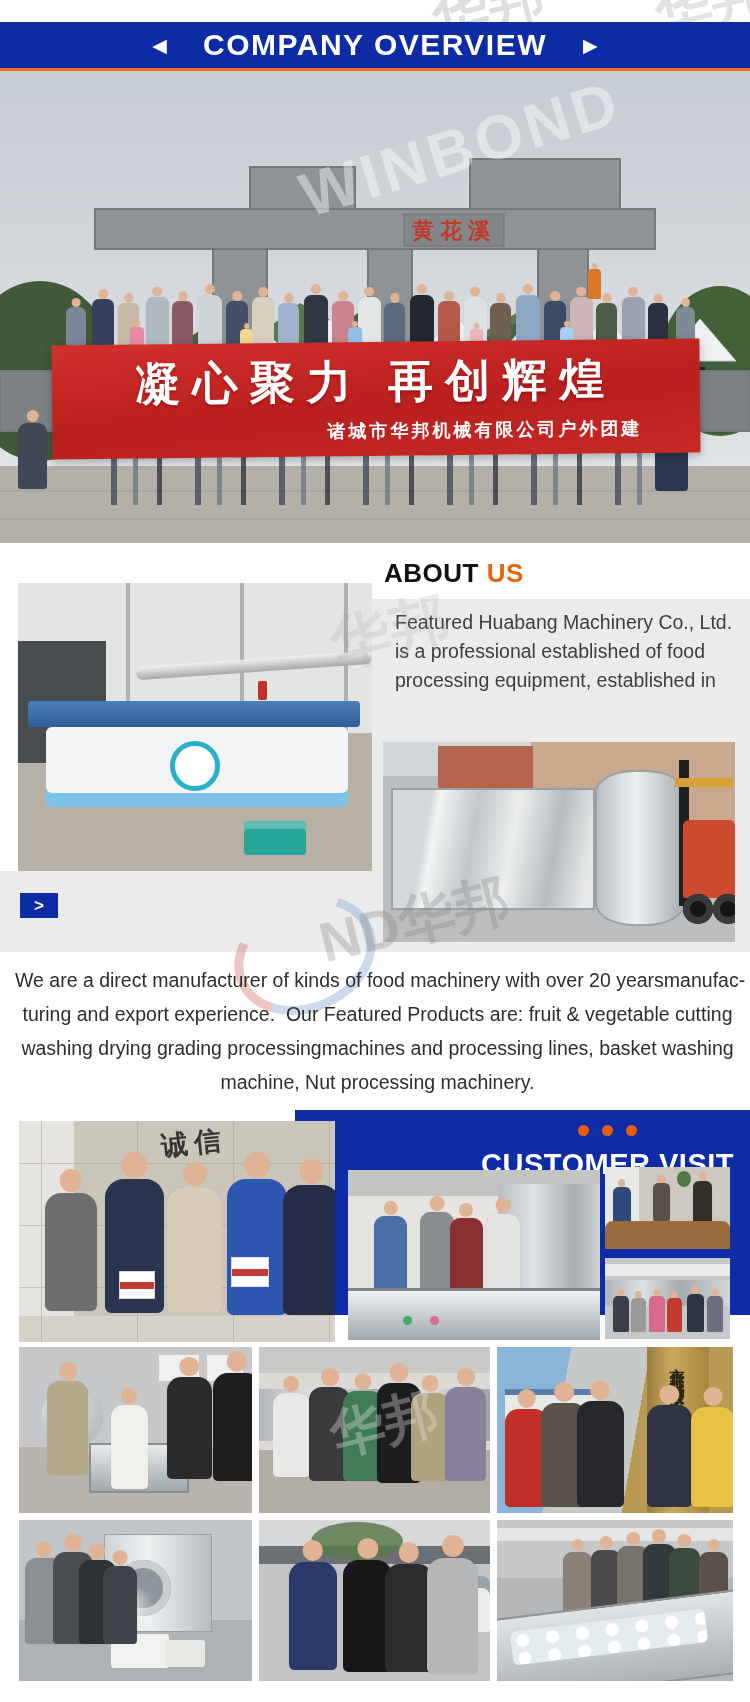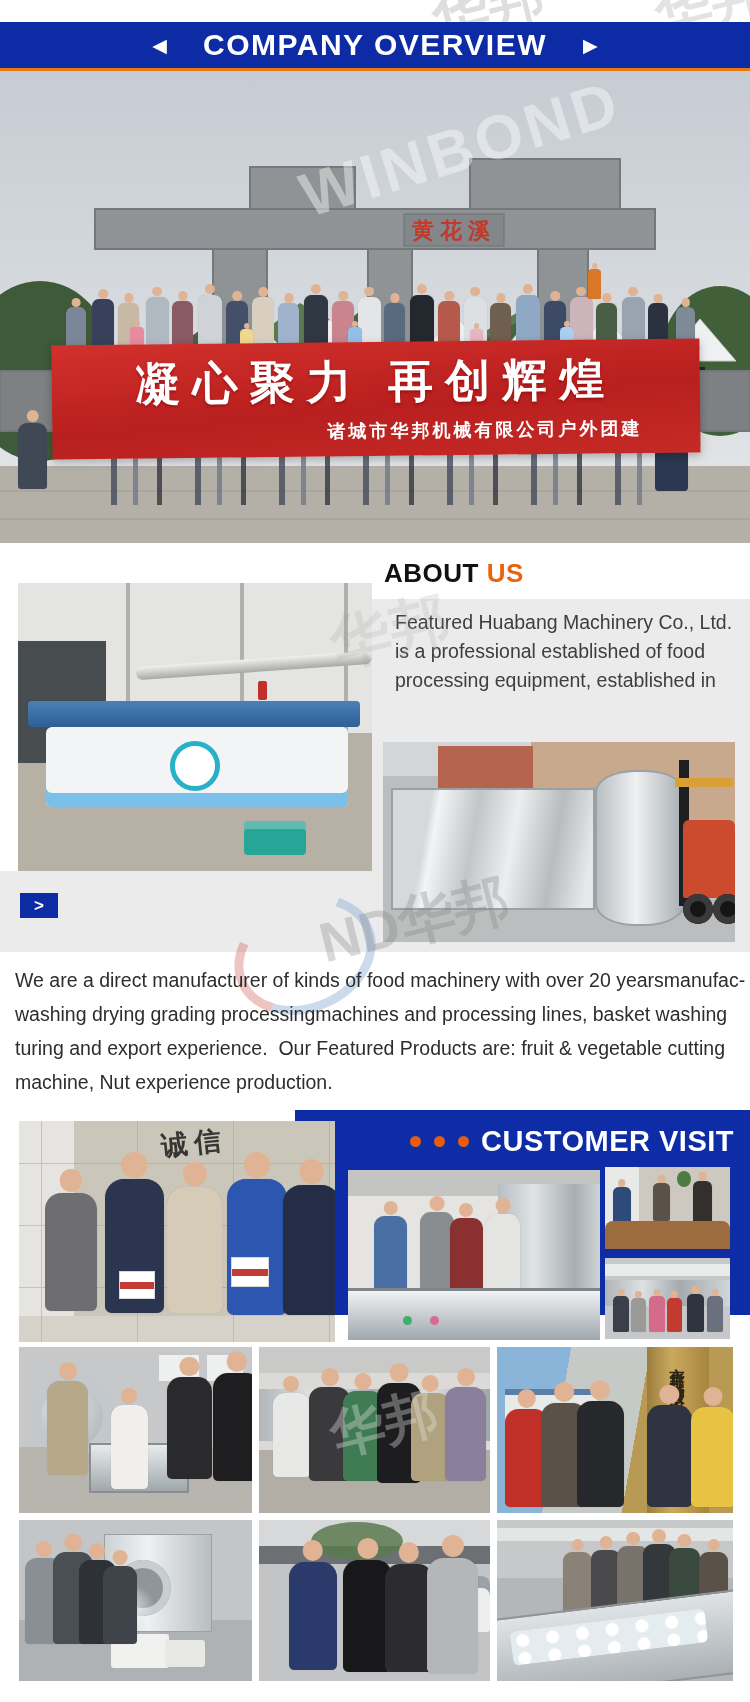--- a/index.html
+++ b/index.html
@@ -70,31 +70,31 @@
      border:2px solid #9aa0a3;}
   #ph-forklift .tank{position:absolute;left:212px;top:28px;width:86px;height:152px;border-radius:40px/22px;
      background:linear-gradient(90deg,#b9bec2,#eef1f2 45%,#a8aeb2);border:2px solid #9aa0a3;}
   #ph-forklift .mast{position:absolute;left:296px;top:18px;width:10px;height:146px;background:#1d1f21;}
   #ph-forklift .forkbody{position:absolute;left:300px;top:78px;width:52px;height:78px;background:#cc4a2e;border-radius:6px 6px 2px 2px;}
   #ph-forklift .roof{position:absolute;left:292px;top:36px;width:58px;height:9px;background:#d8a036;}
   #ph-forklift .wheel{position:absolute;width:30px;height:30px;border-radius:50%;background:#151515;box-shadow:inset 0 0 0 7px #3a3a3a;}
 
   
   #intro{left:15px;top:963px;width:725px;font-size:19.5px;line-height:34px;color:#2d2d2d;}
-  #intro div{white-space:pre;}
+  #intro div{white-space:pre;text-align:center;}
 
   
   #wm-mid-ring{left:232px;top:898px;width:128px;height:96px;border-radius:50%;
      border:9px solid rgba(140,175,215,.45);border-top-color:transparent;border-left-color:rgba(205,90,80,.35);
      transform:rotate(-24deg);}
   #wm-mid-text{left:318px;top:884px;font-size:56px;color:rgba(125,125,125,.30);transform:rotate(-14deg);}
 
   
   #cv-panel{left:295px;top:1110px;width:455px;height:205px;background:#0e2ca6;}
-  #cv-head{position:absolute;right:16px;top:15px;display:flex;align-items:center;gap:12px;}
+  #cv-head{position:absolute;right:16px;top:15px;display:flex;align-items:center;gap:12px;flex-direction:column;}
   #cv-dots{display:flex;gap:13px;}
   #cv-dots i{width:11px;height:11px;border-radius:50%;background:#e85c0d;}
   #cv-title{margin:0;color:#fff;font-size:29px;font-weight:bold;letter-spacing:.5px;}
 
   #ph-office{left:19px;top:1121px;width:316px;height:221px;z-index:2;
      background:linear-gradient(90deg,#e6e4e0 0 55px,#cbc6ba 55px);
      box-shadow:inset 0 -26px 0 #d6d2ca;}
   #ph-office .grid{position:absolute;inset:0;opacity:.5;
      background:linear-gradient(#a8a296 1px,transparent 1px) 0 42px/100% 62px,
                 linear-gradient(90deg,#a8a296 1px,transparent 1px) 118px 0/96px 100%;}
@@ -325,23 +325,23 @@
 
   <div id="fo-box" class="abs">
     <span>&gt;</span>
   </div>
 
   <div id="wm-mid-ring" class="abs"></div>
   <div id="wm-mid-text" class="wm">ND华邦</div>
 
   <div id="intro" class="abs">
     <div>We are a direct manufacturer of kinds of food machinery with over 20 yearsmanufac-</div>
+    <div>turing and export experience.  Our Featured Products are: fruit &amp; vegetable cutting</div>
     <div>washing drying grading processingmachines and processing lines, basket washing</div>
-    <div>turing and export experience.  Our Featured Products are: fruit &amp; vegetable cutting</div>
-    <div>machine, Nut experience production.</div>
+    <div>machine, Nut processing machinery.</div>
   </div>
 
   <div id="cv-panel" class="abs">
     <div id="cv-head">
       <div id="cv-dots">
           <i></i>
           <i></i>
           <i></i>
         </div>
       <h2 id="cv-title">CUSTOMER VISIT</h2>

